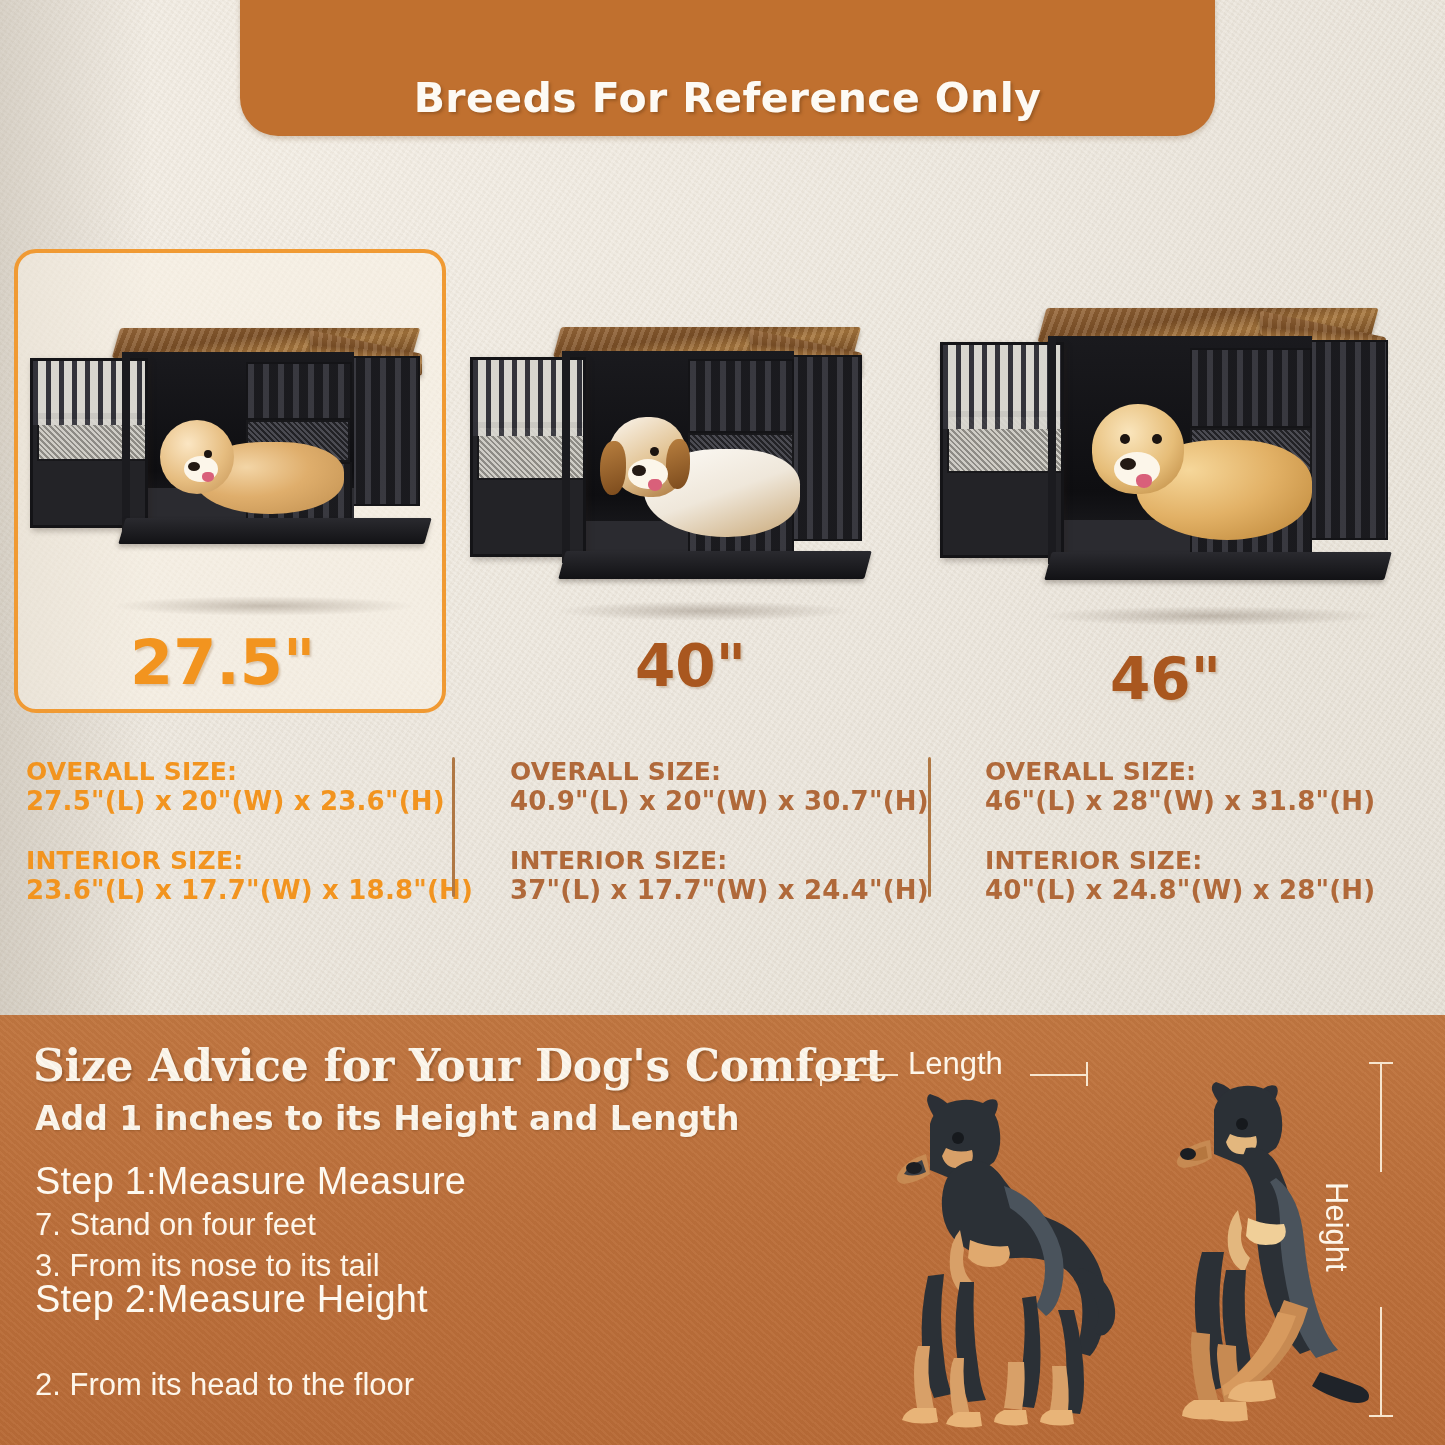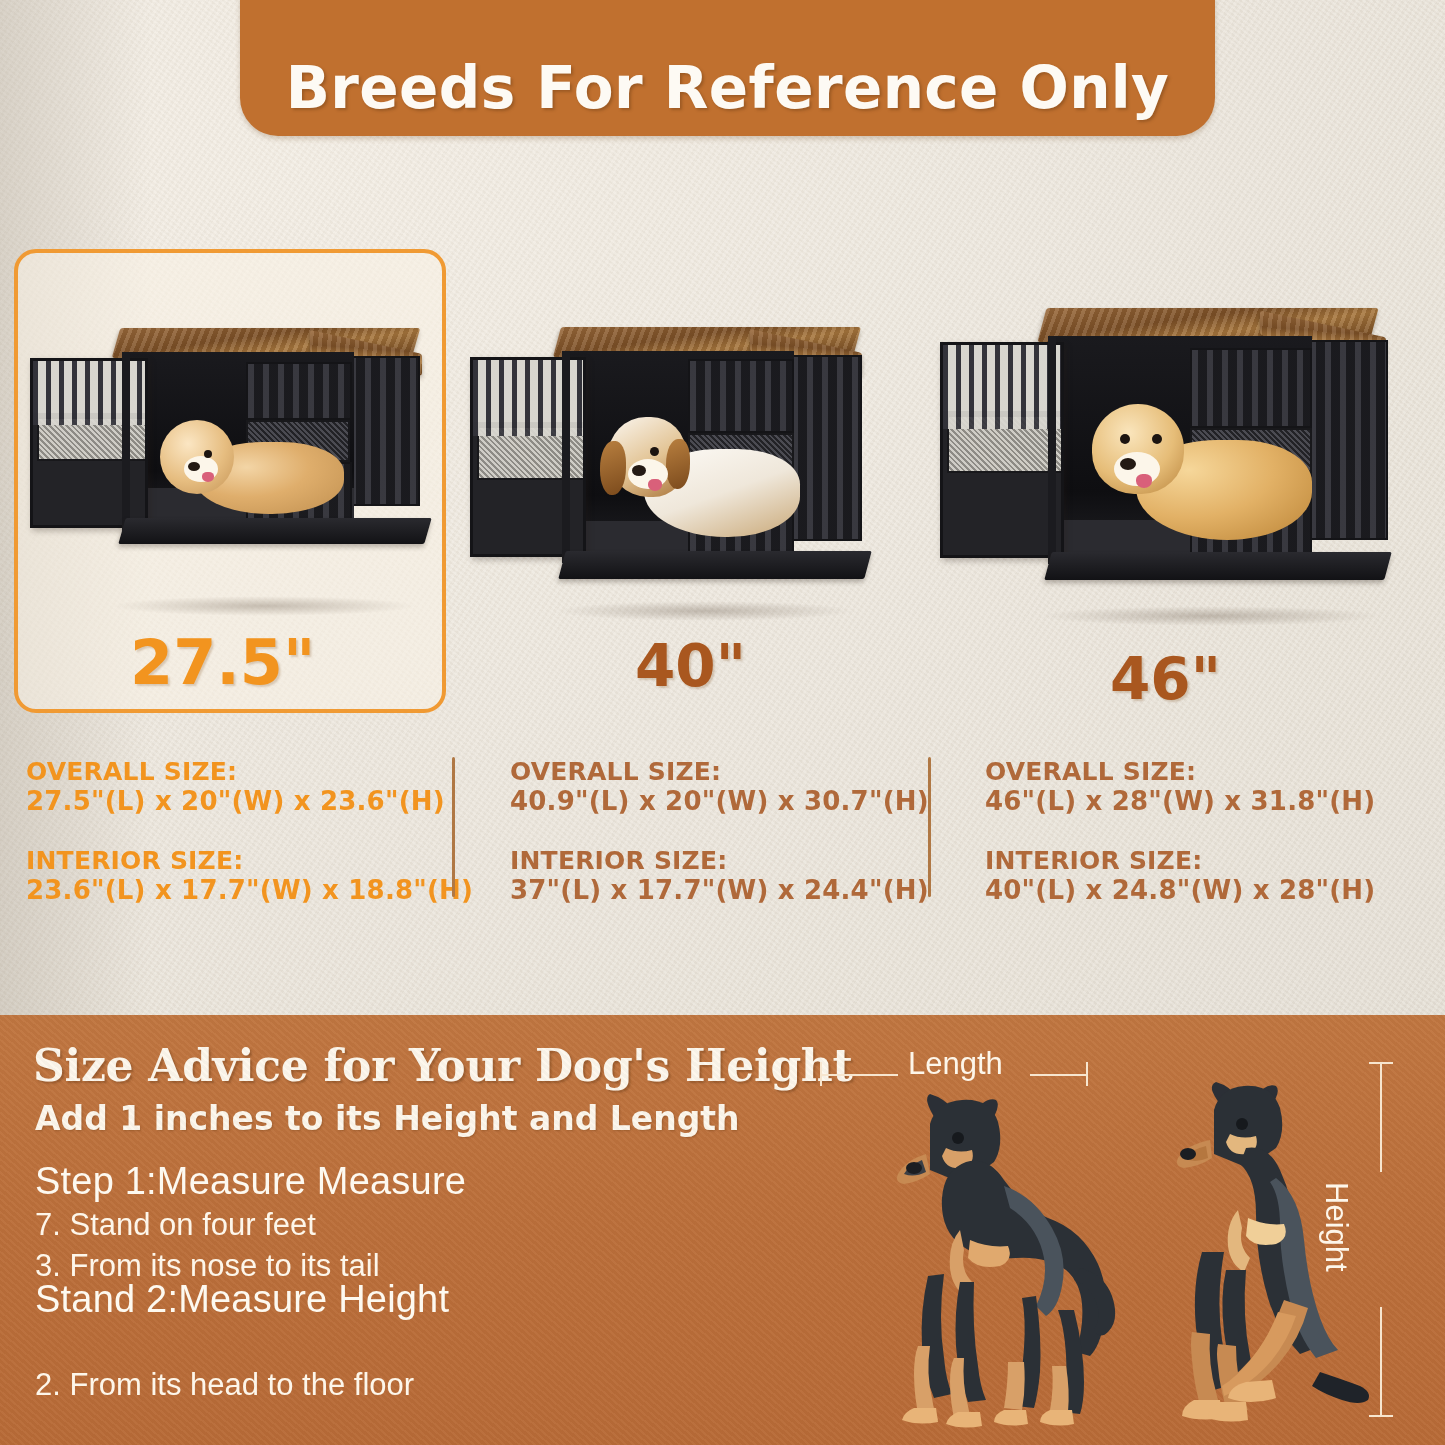--- a/index.html
+++ b/index.html
@@ -32,21 +32,21 @@
   
   .banner{
     position:absolute;left:240px;top:-40px;width:975px;height:176px;
     background:#c0702f;
     border-radius:0 0 38px 38px;
     box-shadow:0 3px 5px rgba(120,80,40,.25);
     display:flex;align-items:flex-end;justify-content:center;
     padding-bottom:14px;box-sizing:border-box;
   }
   .banner-title{
-    color:#fdfaf4;font-size:58px;font-weight:bold;letter-spacing:.4px;
+    color:#fdfaf4;font-size:41px;font-weight:bold;letter-spacing:.4px;
     text-shadow:2px 2px 3px rgba(90,50,15,.35);
     font-family:"DejaVu Sans", sans-serif;
   }
 
   
   .highlight-box{
     position:absolute;left:14px;top:249px;width:432px;height:464px;
     border:4px solid #f09a33;border-radius:22px;
     background:rgba(250,243,229,.55);
     box-sizing:border-box;
@@ -395,29 +395,29 @@
       <div class="val">46"(L)  x  28"(W)  x  31.8"(H)</div>
     </div>
     <div class="grp">
       <div class="lbl">INTERIOR SIZE:</div>
       <div class="val">40"(L)  x  24.8"(W)  x  28"(H)</div>
     </div>
   </div>
 
   <div class="band">
     <div class="band-inner">
-      <div class="band-title">Size Advice for Your Dog's Height</div>
+      <div class="band-title">Size Advice for Your Dog's Comfort</div>
       <div class="band-sub">Add 1 inches to its Height and Length</div>
     </div>
   </div>
 
   <div class="step-h s1h">Step 1:Measure Measure</div>
   <div class="step-li s1a">7. Stand on four feet</div>
   <div class="step-li s1b">3. From its nose to its tail</div>
-  <div class="step-h s2h">Stand 2:Measure Height</div>
+  <div class="step-h s2h">Step 2:Measure Height</div>
   <div class="step-li s2b">2. From its head to the floor</div>
 
   <div class="dim-len">
     <div class="cap capL"></div>
     <div class="line l1"></div>
     <div class="txt">Length</div>
     <div class="line l2"></div>
     <div class="cap capR"></div>
   </div>
 

